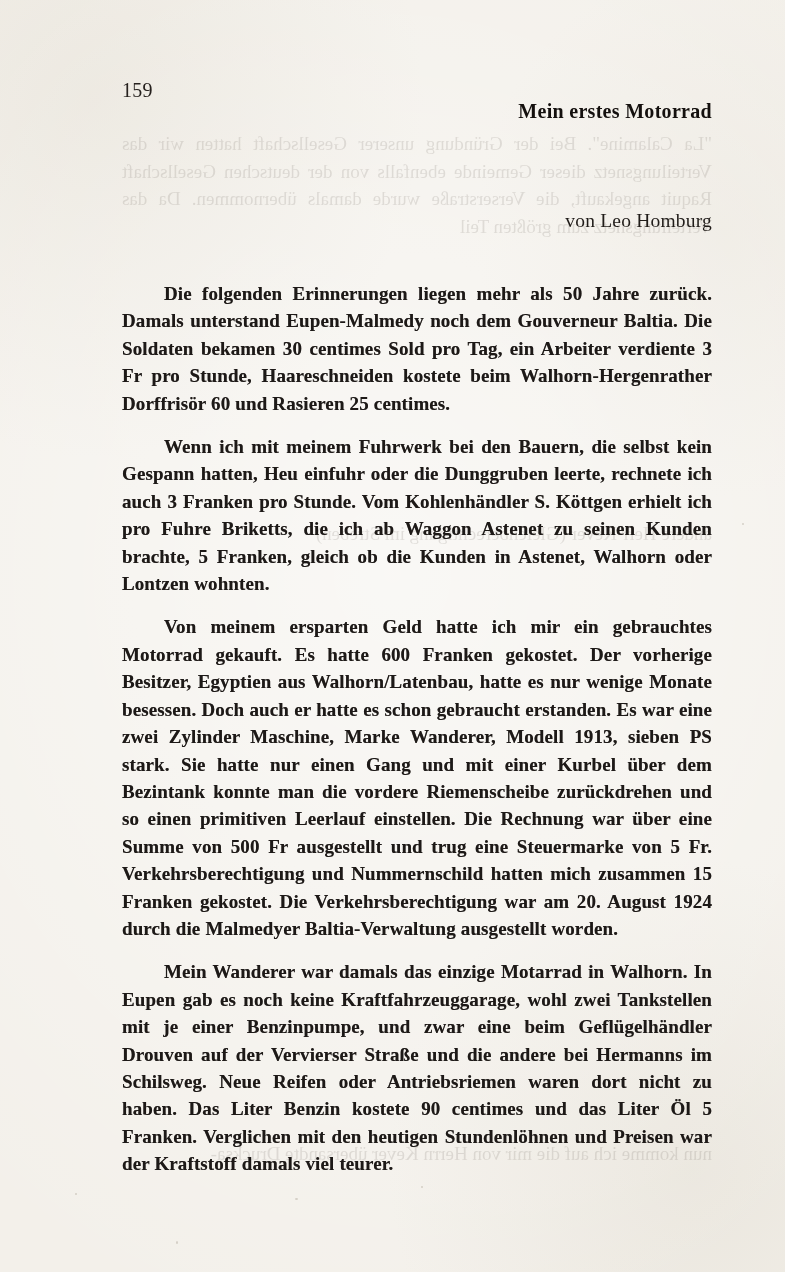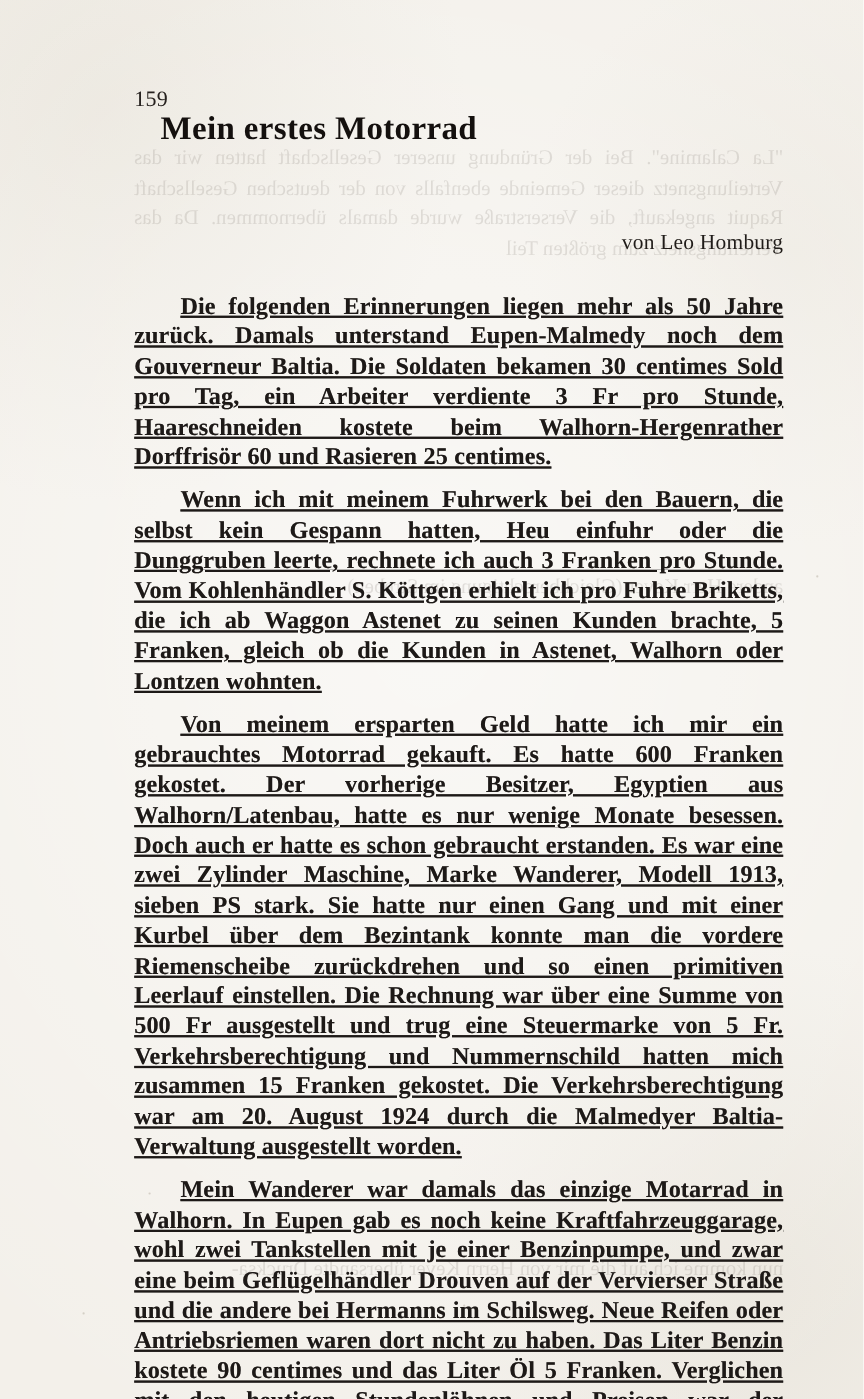--- a/index.html
+++ b/index.html
@@ -66,22 +66,22 @@
   }
 
   
   .headline {
     position: absolute;
     left: 122px;
     top: 100px;
     width: 590px;
     z-index: 3;
     margin: 0;
-    text-align: left;
-    font-size: 30px;
+    text-align: right;
+    font-size: 20px;
     font-weight: 700;
     letter-spacing: 0.3px;
     color: #14100e;
     text-indent: 24px; 
   }
 
   
   .byline {
     position: absolute;
     left: 122px;
@@ -99,33 +99,32 @@
   
   .textblock {
     position: absolute;
     left: 122px;
     top: 264px;
     width: 590px;
     z-index: 3;
   }
 
   .textblock p {
-    margin: 0 0 12px 0;
-    font-size: 22px;
+    margin: 16px 0 12px 0;
+    font-size: 19px;
     line-height: 27.4px;
     text-align: justify;
     text-indent: 42px;
     letter-spacing: 0.1px;
     word-spacing: 0.2px;
     
     font-weight: 600;
     color: #1d1917;
     text-shadow: 0 0 0.45px rgba(30,26,23,0.55);
     hyphens: manual;
-    text-decoration: underline;
   }
   .textblock p:last-child { margin-bottom: 0; }
 
   
   .speck {
     position: absolute;
     z-index: 2;
     background: #b6ada1;
     border-radius: 50%;
     pointer-events: none;

